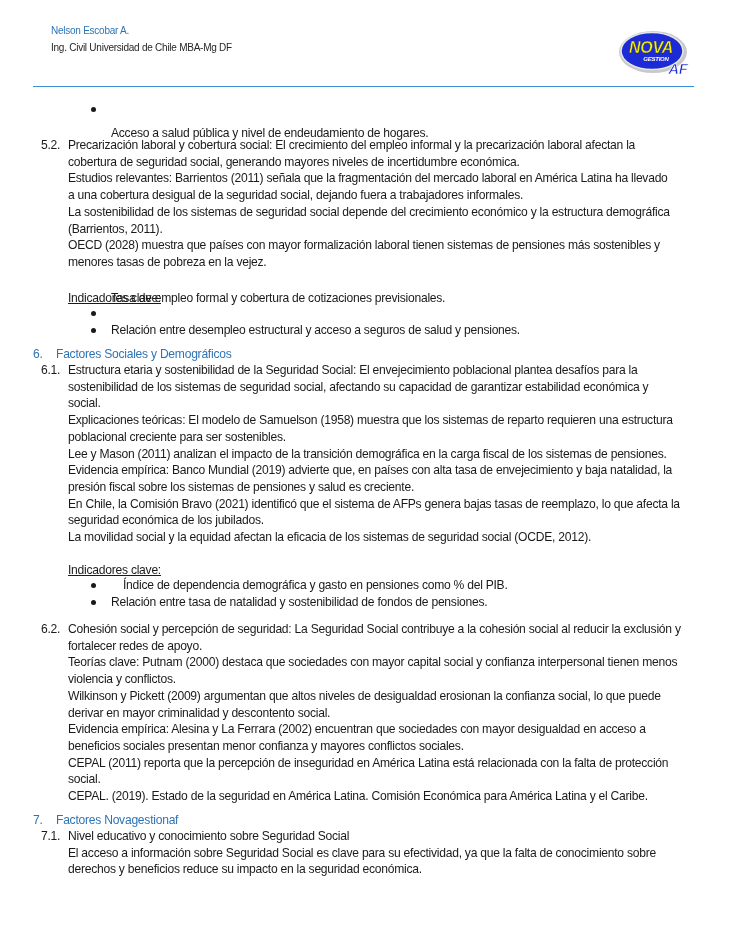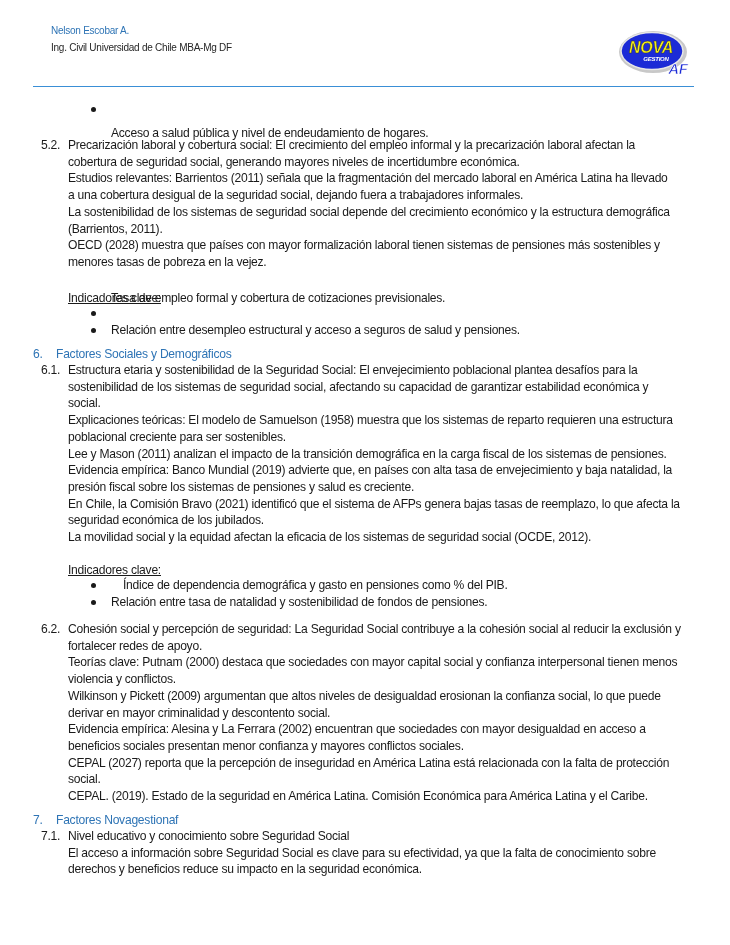--- a/index.html
+++ b/index.html
@@ -90,21 +90,21 @@
   <div class="line" style="left:41px; top:621px;">6.2.</div>
   <div id="s62">
       <div class="line" style="left: 68px; top: 621px;">Cohesión social y percepción de seguridad: La Seguridad Social contribuye a la cohesión social al reducir la exclusión y</div>
       <div class="line" style="left: 68px; top: 637.7px;">fortalecer redes de apoyo.</div>
       <div class="line" style="left: 68px; top: 654.4px;">Teorías clave: Putnam (2000) destaca que sociedades con mayor capital social y confianza interpersonal tienen menos</div>
       <div class="line" style="left: 68px; top: 671.1px;">violencia y conflictos.</div>
       <div class="line" style="left: 68px; top: 687.8px;">Wilkinson y Pickett (2009) argumentan que altos niveles de desigualdad erosionan la confianza social, lo que puede</div>
       <div class="line" style="left: 68px; top: 704.5px;">derivar en mayor criminalidad y descontento social.</div>
       <div class="line" style="left: 68px; top: 721.2px;">Evidencia empírica: Alesina y La Ferrara (2002) encuentran que sociedades con mayor desigualdad en acceso a</div>
       <div class="line" style="left: 68px; top: 737.9px;">beneficios sociales presentan menor confianza y mayores conflictos sociales.</div>
-      <div class="line" style="left: 68px; top: 754.6px;">CEPAL (2027) reporta que la percepción de inseguridad en América Latina está relacionada con la falta de protección</div>
+      <div class="line" style="left: 68px; top: 754.6px;">CEPAL (2011) reporta que la percepción de inseguridad en América Latina está relacionada con la falta de protección</div>
       <div class="line" style="left: 68px; top: 771.3px;">social.</div>
       <div class="line" style="left: 68px; top: 788px;">CEPAL. (2019). Estado de la seguridad en América Latina. Comisión Económica para América Latina y el Caribe.</div>
     </div>
 
   <div class="line section-title" style="left:33px; top:812px;">7.</div>
   <div class="line section-title" style="left:56px; top:812px;">Factores Novagestionaf</div>
 
   <div class="line" style="left:41px; top:828px;">7.1.</div>
   <div id="s71">
       <div class="line" style="left: 68px; top: 828px;">Nivel educativo y conocimiento sobre Seguridad Social</div>

